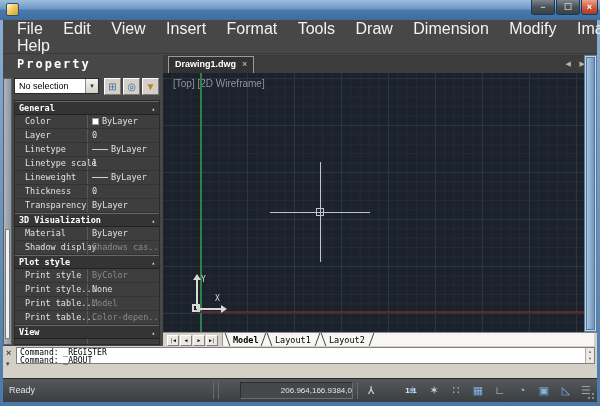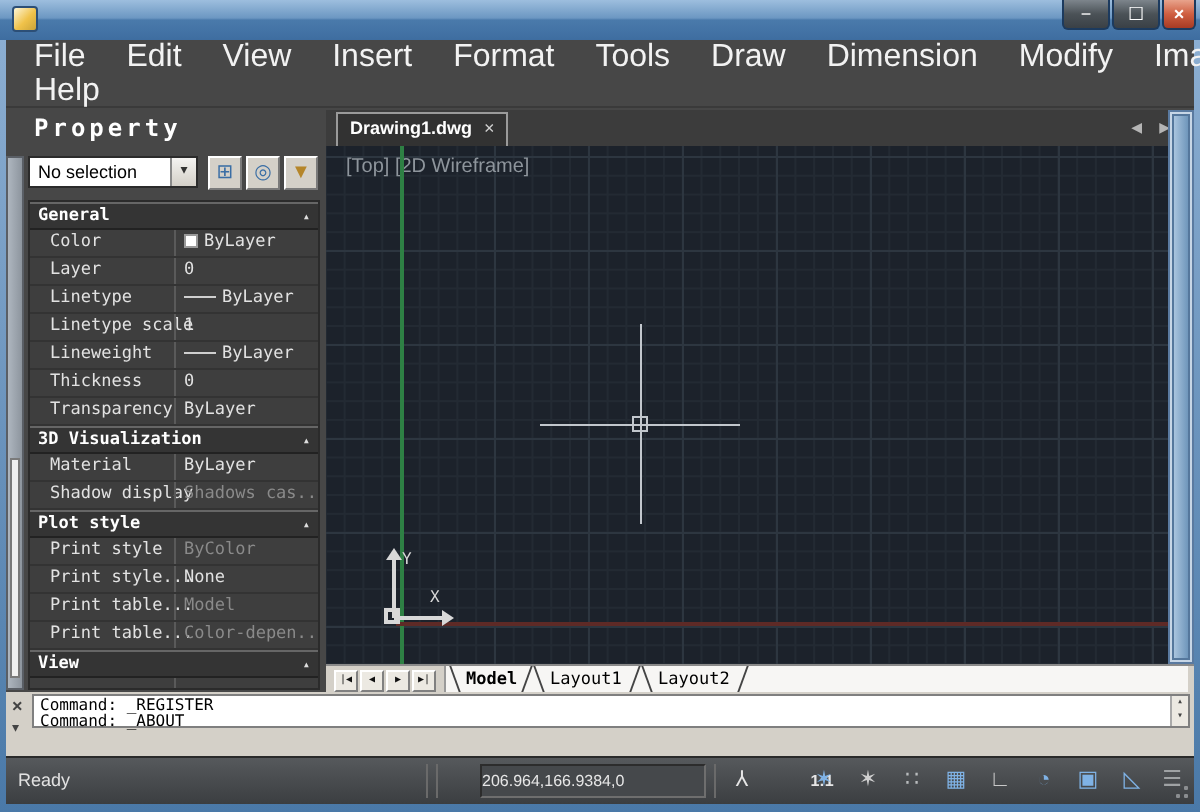--- a/index.html
+++ b/index.html
@@ -90,21 +90,21 @@
   #cmd-close { position:absolute; left:3px; top:2px; font-size:9px; color:#444; font-weight:bold; }
   #cmd-down { position:absolute; left:3px; top:14px; font-size:7px; color:#444; }
   #cmd-history { position:absolute; left:13px; top:1px; width:579px; height:17px; background:#fff; border:1px solid #7f7f7f; font-family:"DejaVu Sans Mono",monospace; font-size:8px; line-height:8px; color:#000; padding:1px 10px 0 3px; }
   #cmd-history-scroll { position:absolute; right:0; top:0; width:9px; height:15px; background:#ece9e2; border-left:1px solid #aaa; font-size:5px; color:#444; text-align:center; line-height:7px; }
   #cmd-input { position:absolute; left:13px; top:19px; width:579px; height:12px; background:#fff; border:1px solid #7f7f7f; font-family:"DejaVu Sans Mono",monospace; font-size:9px; line-height:10px; color:#000; padding-left:3px; }
 
   
   #statusbar { position:absolute; left:3px; top:378px; width:594px; height:24px; background:linear-gradient(#56595c,#3b3e41); border-top:1px solid #2a2a2a; }
   #status-ready { position:absolute; left:6px; top:6px; color:#e2e2e2; font-size:9px; }
   .ssep { position:absolute; top:3px; width:1px; height:17px; background:#2e2e2e; border-right:1px solid #6a6a6a; }
-  #coords { position:absolute; left:237px; top:3px; width:113px; height:17px; background:#45484b; border:1px solid; border-color:#2c2c2c #6e6e6e #6e6e6e #2c2c2c; color:#e6e6e6; font-size:8px; line-height:15px; text-align:left; }
+  #coords { position:absolute; left:237px; top:3px; width:113px; height:17px; background:#45484b; border:1px solid; border-color:#2c2c2c #6e6e6e #6e6e6e #2c2c2c; color:#e6e6e6; font-size:8px; line-height:15px; text-align:right; }
   .sic { position:absolute; top:3px; width:20px; height:18px; text-align:center; font-size:11px; line-height:17px; }
   .sic.small { font-size:8px; font-weight:bold;margin-left:20px; }
   #grip { position:absolute; right:2px; bottom:2px; width:8px; height:8px;
     background:radial-gradient(circle at 2px 6px,#8a8d90 1px,transparent 1.2px),
                radial-gradient(circle at 6px 6px,#8a8d90 1px,transparent 1.2px),
                radial-gradient(circle at 6px 2px,#8a8d90 1px,transparent 1.2px); }
 </style>
 </head>
 <body>
 

